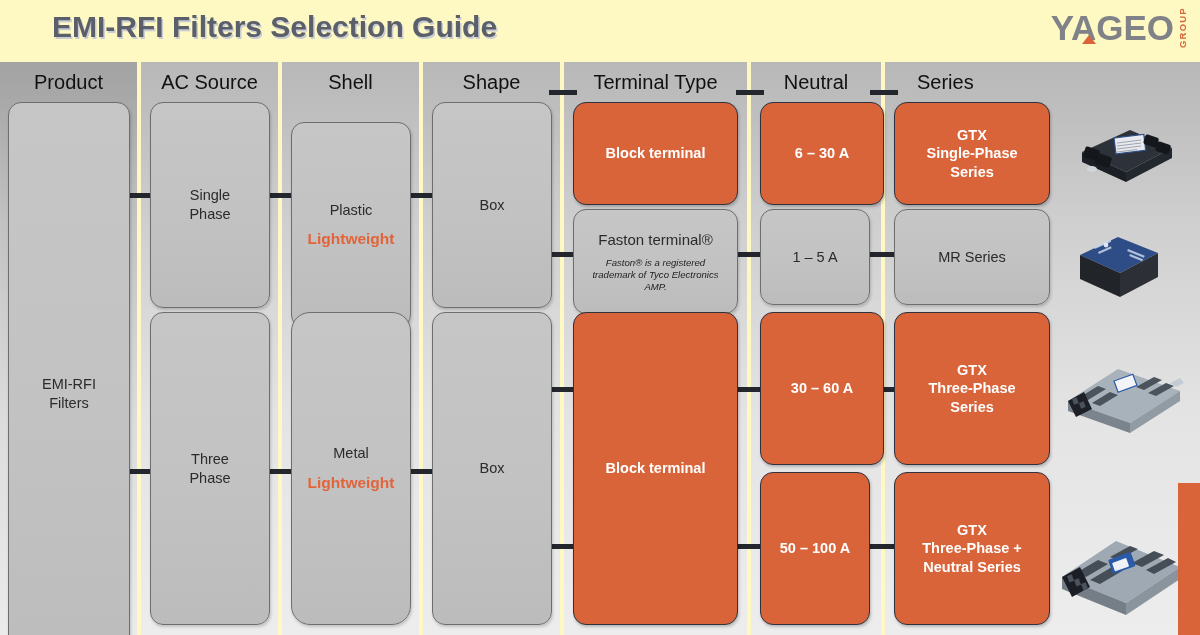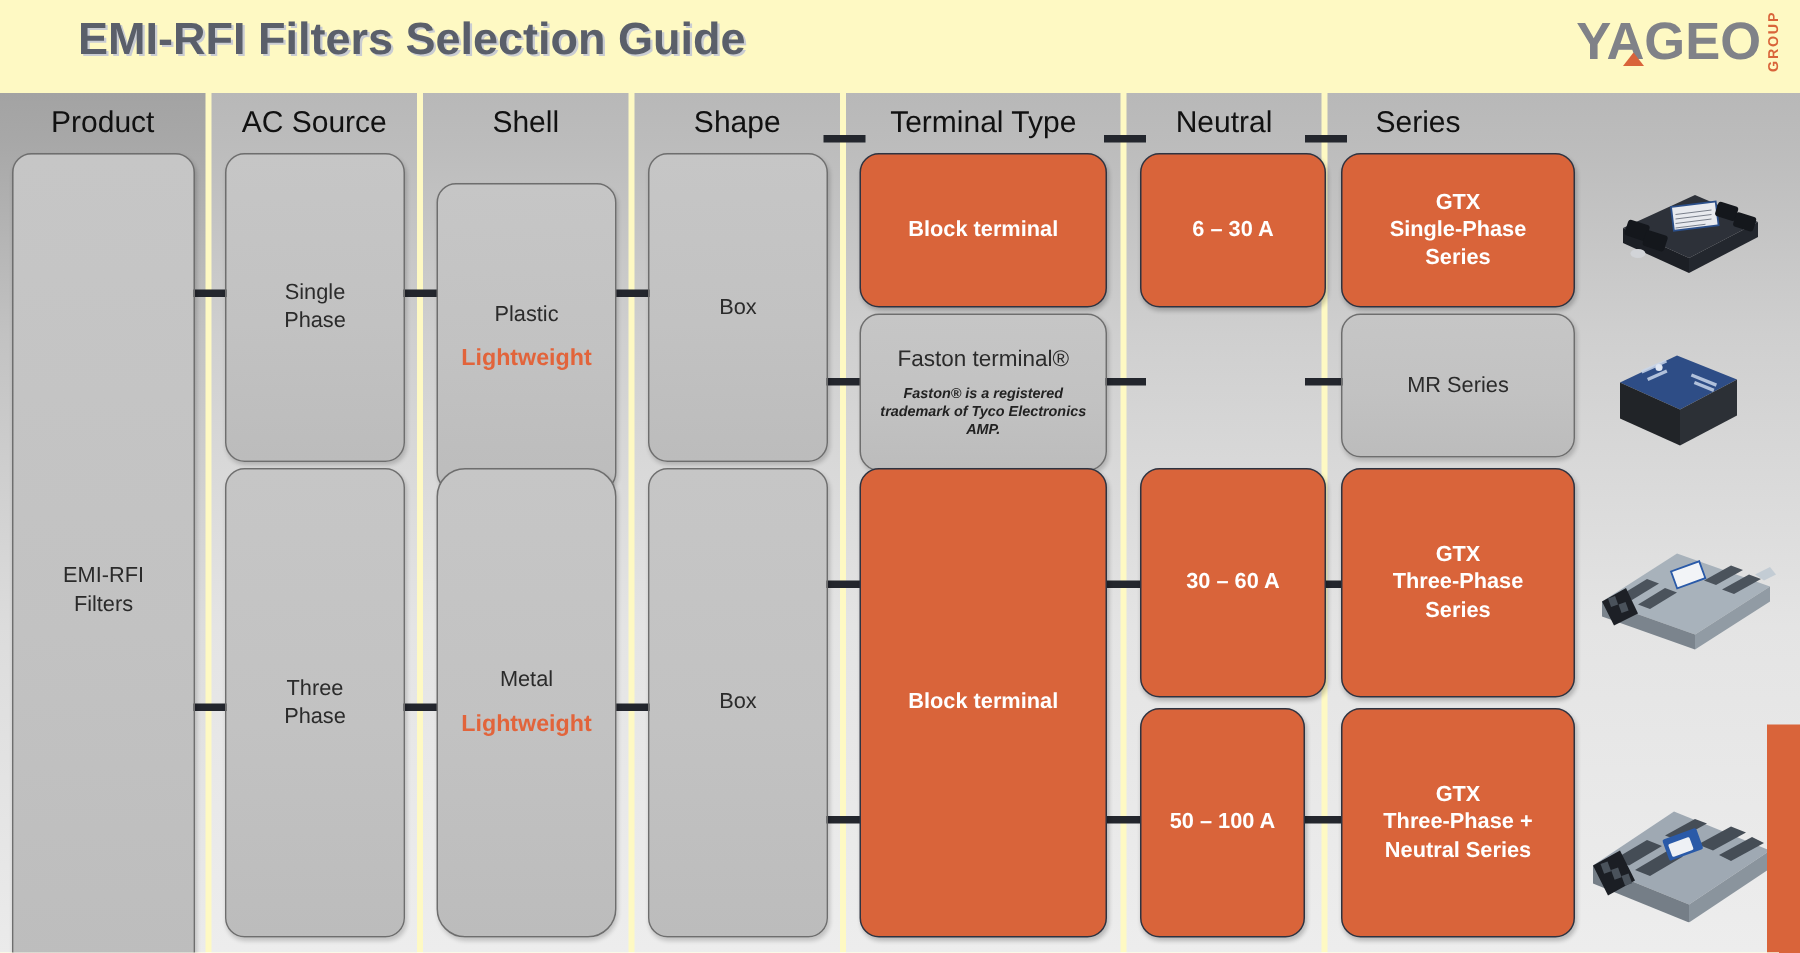--- a/index.html
+++ b/index.html
@@ -65,21 +65,21 @@
   }
   .node.orange {
     background: #d9643a;
     border: 1px solid #2e3340;
     color: #ffffff; font-size: 14.5px; font-weight: bold;
     box-shadow: 1px 2px 3px rgba(0,0,0,0.22);
   }
   .node .sub-orange { color: #e2643b; font-weight: bold; font-size: 15.5px; margin-top: 10px; }
   .node .fineprint {
     font-size: 9.6px; font-style: italic; color: #222; margin-top: 7px;
-    line-height: 1.25; padding: 0 9px; font-weight: bold;
+    line-height: 1.25; padding: 0 9px;
   }
 
   
   .conn { position: absolute; height: 5px; background: #23262d; }
 
   
   .photo { position: absolute; }
 
   .right-tab { position: absolute; right: 0; background: #d9643a; }
 </style>
@@ -176,20 +176,23 @@
       <span style="font-size:15px;">Faston terminal®</span>
       <span class="fineprint">Faston® is a registered trademark of Tyco Electronics AMP.</span>
     </div>
     <div class="node orange" style="left:573px; top:250px; width:165px; height:313px;">
       <span>Block terminal</span>
     </div>
 
     <div class="node orange" style="left:760px; top:40px; width:124px; height:103px;">
       <span>6 – 30 A</span>
     </div>
+    <div class="node gray" style="left:760px; top:147px; width:110px; height:96px;">
+      <span>1 – 5 A</span>
+    </div>
     <div class="node orange" style="left:760px; top:250px; width:124px; height:153px;">
       <span>30 – 60 A</span>
     </div>
     <div class="node orange" style="left:760px; top:410px; width:110px; height:153px;">
       <span>50 – 100 A</span>
     </div>
 
     <div class="node orange" style="left:894px; top:40px; width:156px; height:103px;">
       <span>GTX</span>
       <span>Single-Phase</span>

